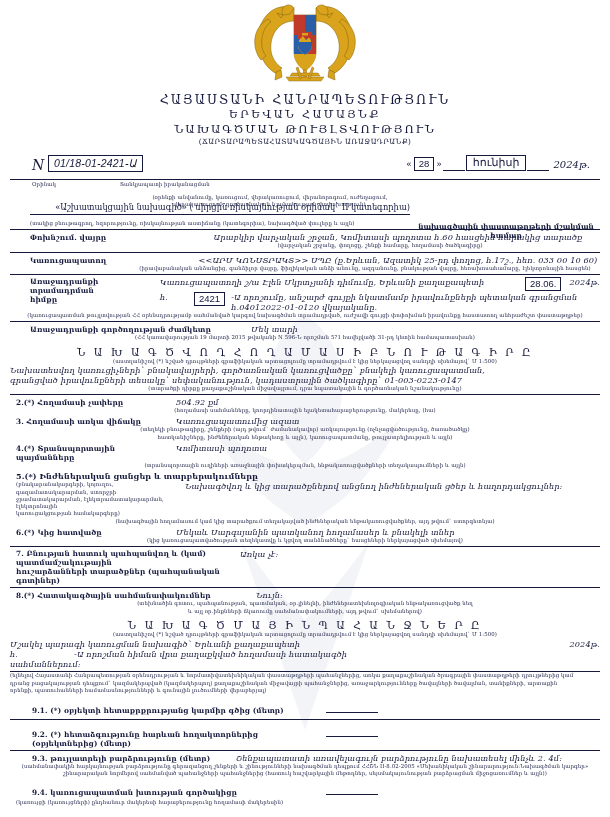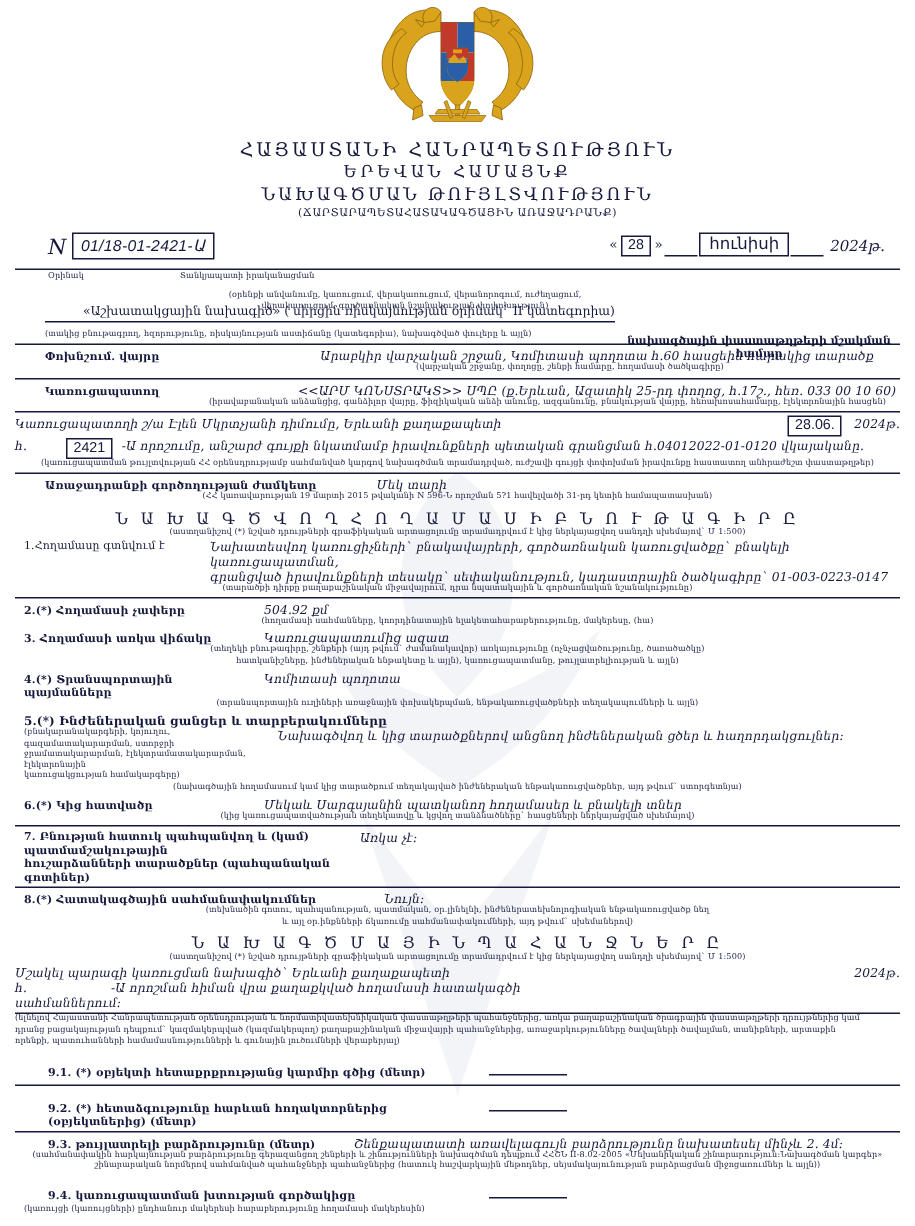--- a/index.html
+++ b/index.html
@@ -333,20 +333,24 @@
     <div class="hr"></div>
 
     <div class="lv">
       <div class="l lbl" style="padding-left:20px;">Կառուցապատող</div>
       <div class="v val center">&lt;&lt;ԱՐՄ ԿՈՆՍՏՐԱԿՏ&gt;&gt; ՍՊԸ  (ք.Երևան, Ազատիկ 25-րդ փողոց, հ.17շ., հեռ. 033 00 10 60)</div>
     </div>
     <div class="cap" style="padding-left:120px;">(իրավաբանական անձանցից, գանձիլոր վայրը, ֆիզիկական անձի անունը, ազգանունը, բնակության վայրը, հեռախոսահամարը, էլեկտրոնային հասցեն)</div>
     <div class="hr"></div>
 
     <div style="display:flex; margin-top:2px;">
+      <div style="width:150px; flex:0 0 150px; padding-left:20px; box-sizing:border-box;">
+        <div class="lbl">Առաջադրանքի տրամադրման</div>
+        <div class="lbl">հիմքը</div>
+      </div>
       <div style="flex:1;">
         <div style="display:flex; align-items:flex-start;">
           <div class="val" style="flex:1;">Կառուցապատողի շ/ա Էլեն Մկրտչյանի դիմումը, Երևանի քաղաքապետի</div>
           <div style="flex:0 0 auto; display:flex; align-items:flex-start; padding-left:4px;">
             <span class="box-inline">28.06.</span>
             <span class="val" style="padding-left:8px;">2024թ.</span>
           </div>
         </div>
         <div style="display:flex; align-items:flex-start; margin-top:1px;">
           <span class="val">հ.</span>
@@ -361,23 +365,20 @@
     <div class="lv">
       <div style="width:225px; flex:0 0 225px; padding-left:20px; box-sizing:border-box;" class="lbl">Առաջադրանքի գործողության ժամկետը</div>
       <div class="v val">Մեկ տարի</div>
     </div>
     <div class="cap">(ՀՀ կառավարության 19 մարտի 2015 թվականի N 596-Ն որոշման 5?1 հավելվածի 31-րդ կետին համապատասխան)</div>
 
     <div class="bighead">Ն Ա Խ Ա Գ Ծ Վ Ո Ղ   Հ Ո Ղ Ա Մ Ա Ս Ի   Բ Ն Ո Ւ Թ Ա Գ Ի Ր Ը</div>
     <div class="cap">(աստղանիշով (*) նշված դրույթների գրաֆիկական արտացոլումը տրամադրվում է կից ներկայացվող սանդղի սխեմայով` Մ 1:500)</div>
 
     <div style="display:flex; margin-top:0px;">
-      <div style="flex:0 0 130px; padding-left:6px; box-sizing:border-box;" class="lbl norm">
-        <span>1.</span><span>Հողամասը գտնվում է</span>
-      </div>
       <div style="flex:1;">
         <div class="val">Նախատեսվող կառուցիչների` բնակավայրերի, գործառնական կառուցվածքը` բնակելի կառուցապատման,</div>
         <div class="val">գրանցված իրավունքների տեսակը` սեփականություն, կադաստրային ծածկագիրը` 01-003-0223-0147</div>
       </div>
     </div>
     <div class="cap">(տարածքի դիրքը քաղաքաշինական միջավայրում, դրա նպատակային և գործառնական նշանակությունը)</div>
     <div class="hr"></div>
 
     <div class="lv">
       <div style="flex:0 0 150px; padding-left:6px; box-sizing:border-box;" class="lbl">

